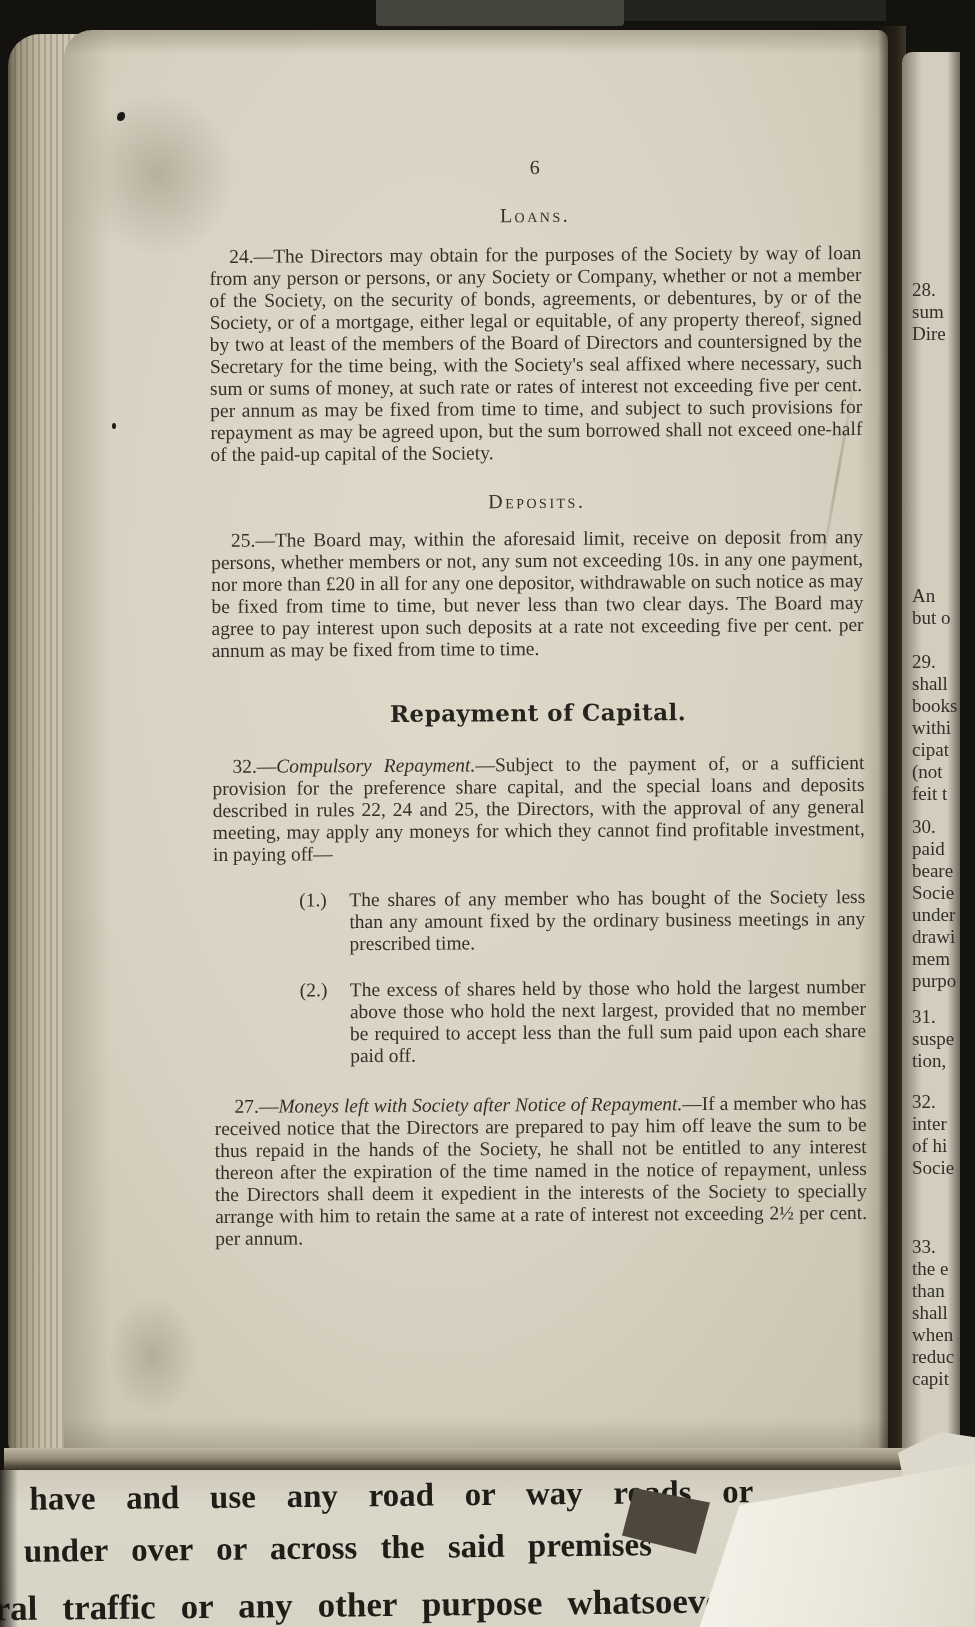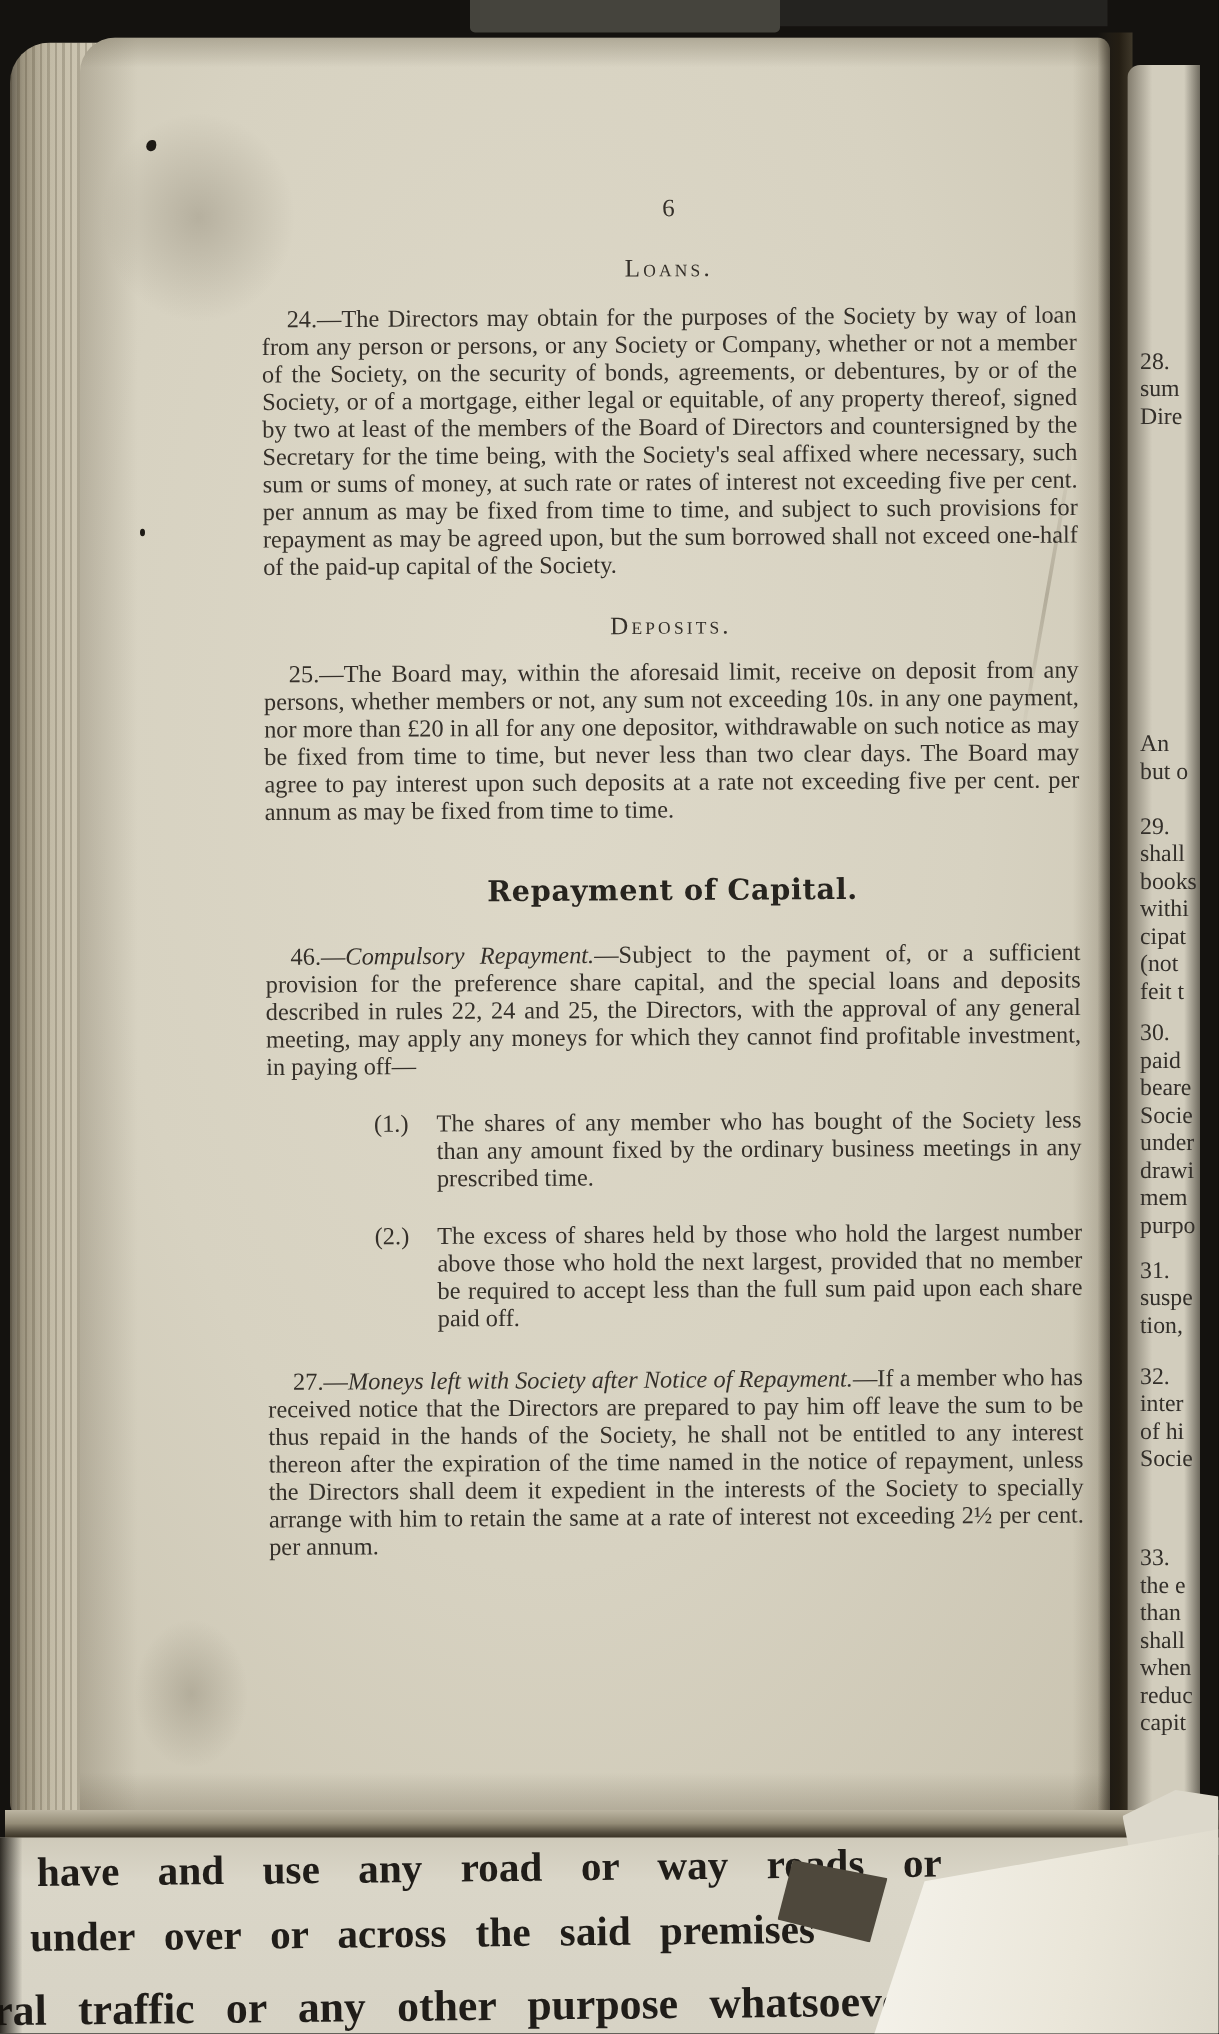--- a/index.html
+++ b/index.html
@@ -143,21 +143,21 @@
       <div class="page-num">6</div>
 
       <div class="h-small">Loans.</div>
       <p class="para">24.—The Directors may obtain for the purposes of the Society by way of loan from any person or persons, or any Society or Company, whether or not a member of the Society, on the security of bonds, agreements, or debentures, by or of the Society, or of a mortgage, either legal or equitable, of any property thereof, signed by two at least of the members of the Board of Directors and countersigned by the Secretary for the time being, with the Society's seal affixed where necessary, such sum or sums of money, at such rate or rates of interest not exceeding five per cent. per annum as may be fixed from time to time, and subject to such provisions for repayment as may be agreed upon, but the sum borrowed shall not exceed one-half of the paid-up capital of the Society.</p>
 
       <div class="h-small deposits">Deposits.</div>
       <p class="para">25.—The Board may, within the aforesaid limit, receive on deposit from any persons, whether members or not, any sum not exceeding 10s. in any one payment, nor more than £20 in all for any one depositor, withdrawable on such notice as may be fixed from time to time, but never less than two clear days.  The Board may agree to pay interest upon such deposits at a rate not exceeding five per cent. per annum as may be fixed from time to time.</p>
 
       <div class="h-repay">Repayment of Capital.</div>
 
-      <p class="para"><span>46.—</span><span class="it">Compulsory Repayment.</span><span>—Subject to the payment of, or a sufficient provision for the preference share capital, and the special loans and deposits described in rules 22, 24 and 25, the Directors, with the approval of any general meeting, may apply any moneys for which they cannot find profitable investment, in paying off—</span></p>
+      <p class="para"><span>32.—</span><span class="it">Compulsory Repayment.</span><span>—Subject to the payment of, or a sufficient provision for the preference share capital, and the special loans and deposits described in rules 22, 24 and 25, the Directors, with the approval of any general meeting, may apply any moneys for which they cannot find profitable investment, in paying off—</span></p>
 
       <div class="list-item">
         <span class="list-marker">(1.)</span>
         <span class="list-text">The shares of any member who has bought of the Society less than any amount fixed by the ordinary business meetings in any prescribed time.</span>
       </div>
       <div class="list-item">
         <span class="list-marker">(2.)</span>
         <span class="list-text">The excess of shares held by those who hold the largest number above those who hold the next largest, provided that no member be required to accept less than the full sum paid upon each share paid off.</span>
       </div>
 

